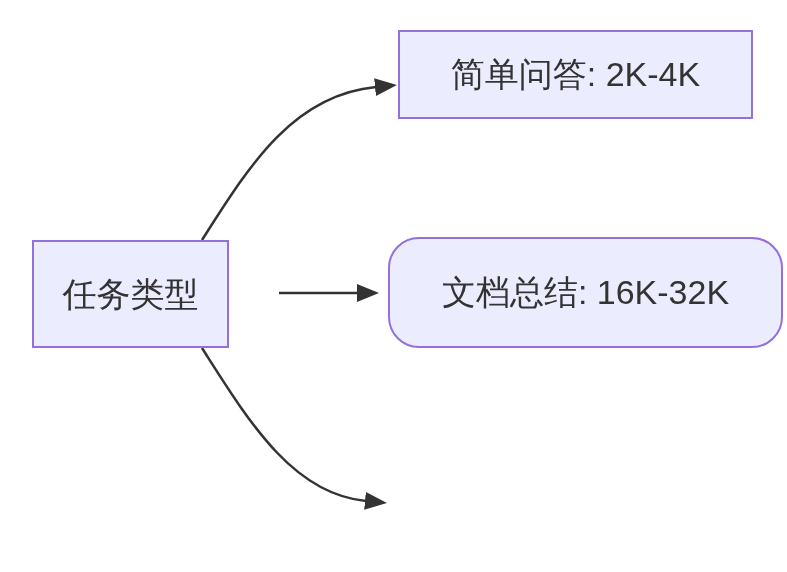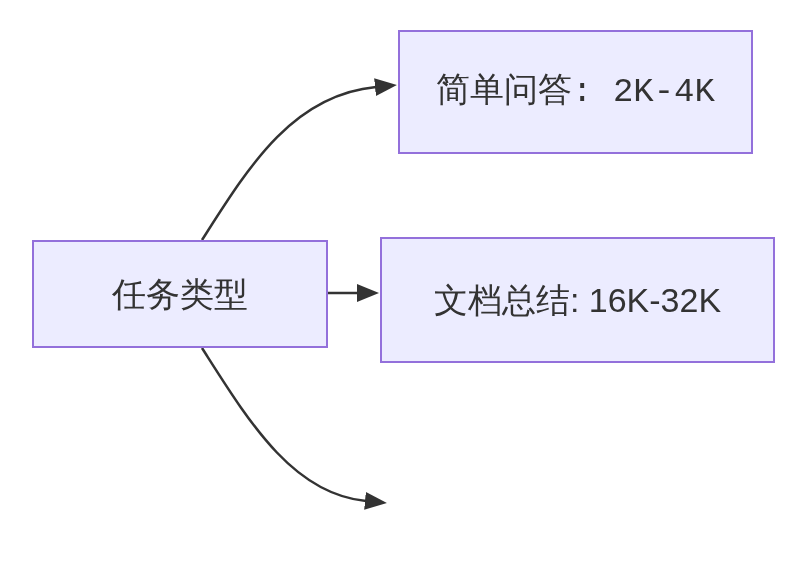--- a/index.html
+++ b/index.html
@@ -29,23 +29,23 @@
     background: #ECECFF;
     border: 2px solid #9370DB;
     display: flex;
     align-items: center;
     justify-content: center;
     color: #333333;
     font-size: 34px;
     line-height: 1.2;
     white-space: nowrap;
   }
-  .node-root   { left: 32px;  top: 240px; width: 296px; height: 108px; }
-  .node-simple { left: 398px; top: 30px;  width: 355px; height: 124px; font-family: Liberation Mono, monospace; }
-  .node-doc    { left: 380px; top: 237px; width: 395px; height: 126px; }
+  .node-root   { left: 32px;  top: 240px; width: 197px; height: 108px; }
+  .node-simple { left: 398px; top: 30px;  width: 355px; height: 89px; }
+  .node-doc    { left: 388px; top: 237px; width: 395px; height: 111px; border-radius: 31px; }
   .node-multi  { left: 388px; top: 445px; width: 352px; height: 112px; }
 </style>
 </head>
 <body>
 
 <div class="canvas">
 
   <svg class="edges-layer" viewBox="0 0 787 572" xmlns="http://www.w3.org/2000/svg">
     <defs>
       <marker id="arrowhead" markerUnits="userSpaceOnUse" markerWidth="22" markerHeight="18" refX="1" refY="9" orient="auto">

